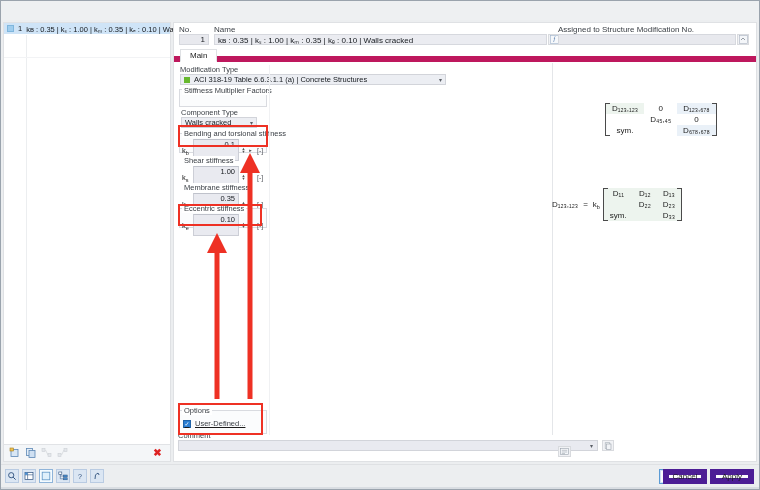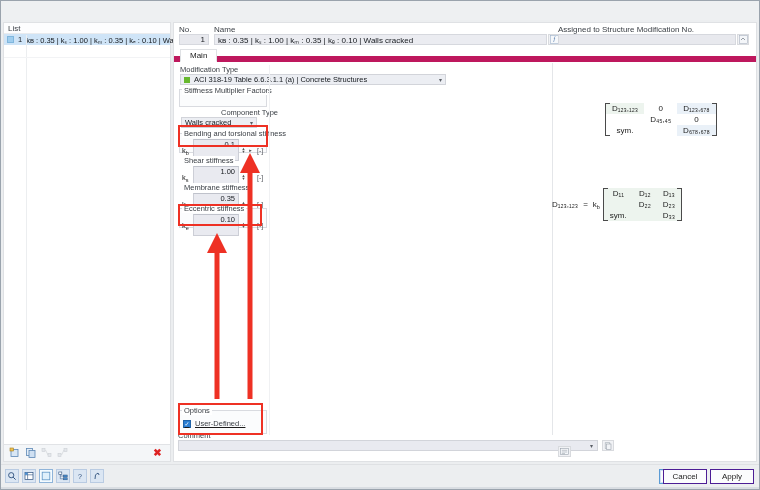--- a/index.html
+++ b/index.html
@@ -235,21 +235,21 @@
   }
   .ficon {
     width: 14px; height: 14px;
     background: #dbe6f3; border: 1px solid #b9cbe2;
     display: flex; align-items: center; justify-content: center;
     font-size: 7px; color: #2c4f7c;
   }
   .ficon.white { background: #f4fbff; border-color: #8fb4d9; }
   .btn {
     position: absolute; top: 4px; height: 15px; width: 44px;
-    background: #fbfcfd; border: 1px solid #4c1d95;
+    background: #fbfcfd; border: 6px solid #4c1d95;
     display: flex; align-items: center; justify-content: center;
     font-size: 8px; color: #1b1b1b;
   }
   .btn.primary { border: 1px solid #5b9bd5; box-shadow: 0 0 0 1px #cfe2f5 inset; }
 
   
   .redbox {
     position: absolute; border: 2px solid #ee3124; pointer-events: none;
   }
   .arrow-svg { position: absolute; pointer-events: none; }
@@ -260,21 +260,20 @@
 </style>
 </head>
 <body>
 
 <div id="app">
 
 
   <div class="body-area">
 
     <div class="list-panel">
-      <div class="list-header">List</div>
       <div class="list-grid-line"></div>
       <div class="list-grid-line2"></div>
       <div class="list-row">
         <span class="list-swatch"></span>
         <span class="list-num">1</span>
         <span>kʙ : 0.35 | kₛ : 1.00 | kₘ : 0.35 | kₑ : 0.10 | Walls cracked</span>
       </div>
 
       <div class="list-toolbar">
         <div class="tbtn">
@@ -339,21 +338,21 @@
       <div class="fl" style="position:absolute; left:6px; top:42px;text-align:center;">Modification Type</div>
       <div class="combo" style="left:6px; top:51px; width:266px;">
         <span class="green-chip"></span>
         <span>ACI 318-19 Table 6.6.3.1.1 (a) | Concrete Structures</span>
         <span class="caret">▾</span>
       </div>
 
       <div class="group" style="left:5px; top:66px; width:88px; height:18px;"></div>
       <div class="group-title" style="left:8px; top:63px;">Stiffness Multiplier Factors</div>
 
-      <div class="fl" style="position:absolute; left:7px; top:85px;margin-left:40px;">Component Type</div>
+      <div class="fl" style="position:absolute; left:7px; top:85px;">Component Type</div>
       <div class="combo" style="left:7px; top:94px; width:76px;">
         <span>Walls cracked</span>
         <span class="caret">▾</span>
       </div>
 
       <div class="group" style="left:5px; top:110px; width:88px; height:20px;"></div>
       <div class="group-title" style="left:8px; top:106px;">Bending and torsional stiffness</div>
       <div class="spin-row" style="left:8px; top:116px;">
         <span class="sym">k<sub>b</sub></span>
         <span class="numfield">0.1</span>

